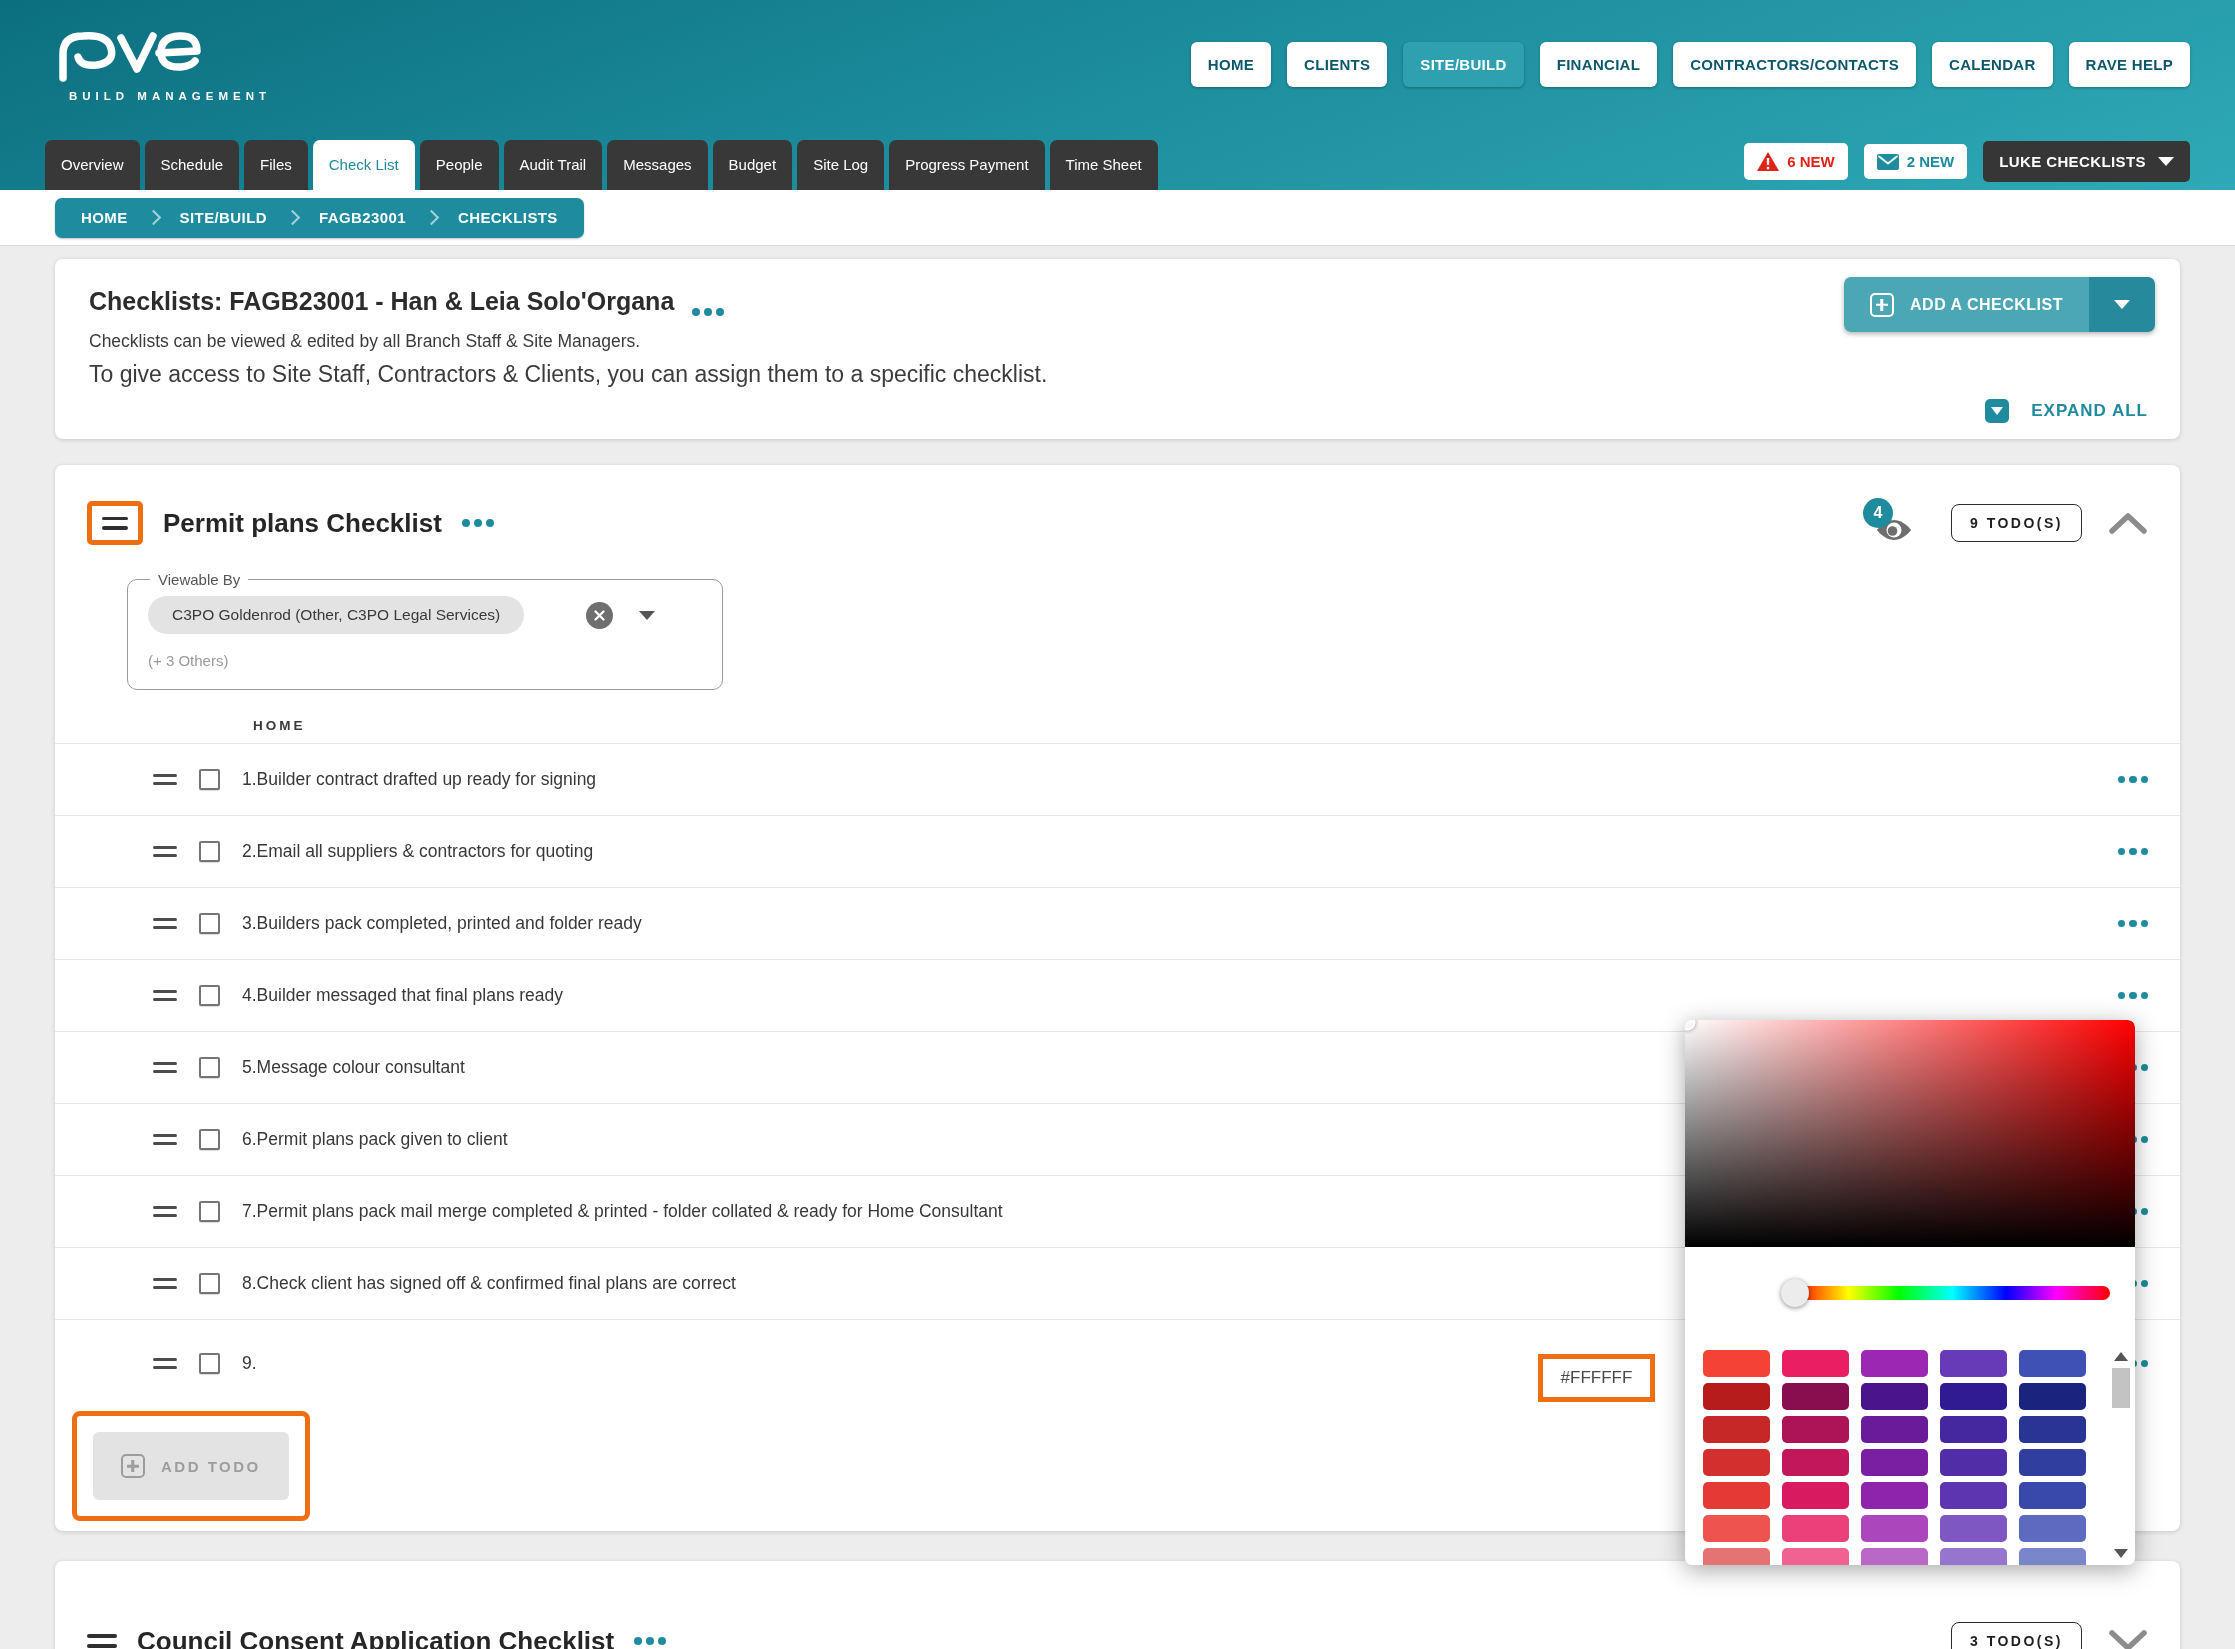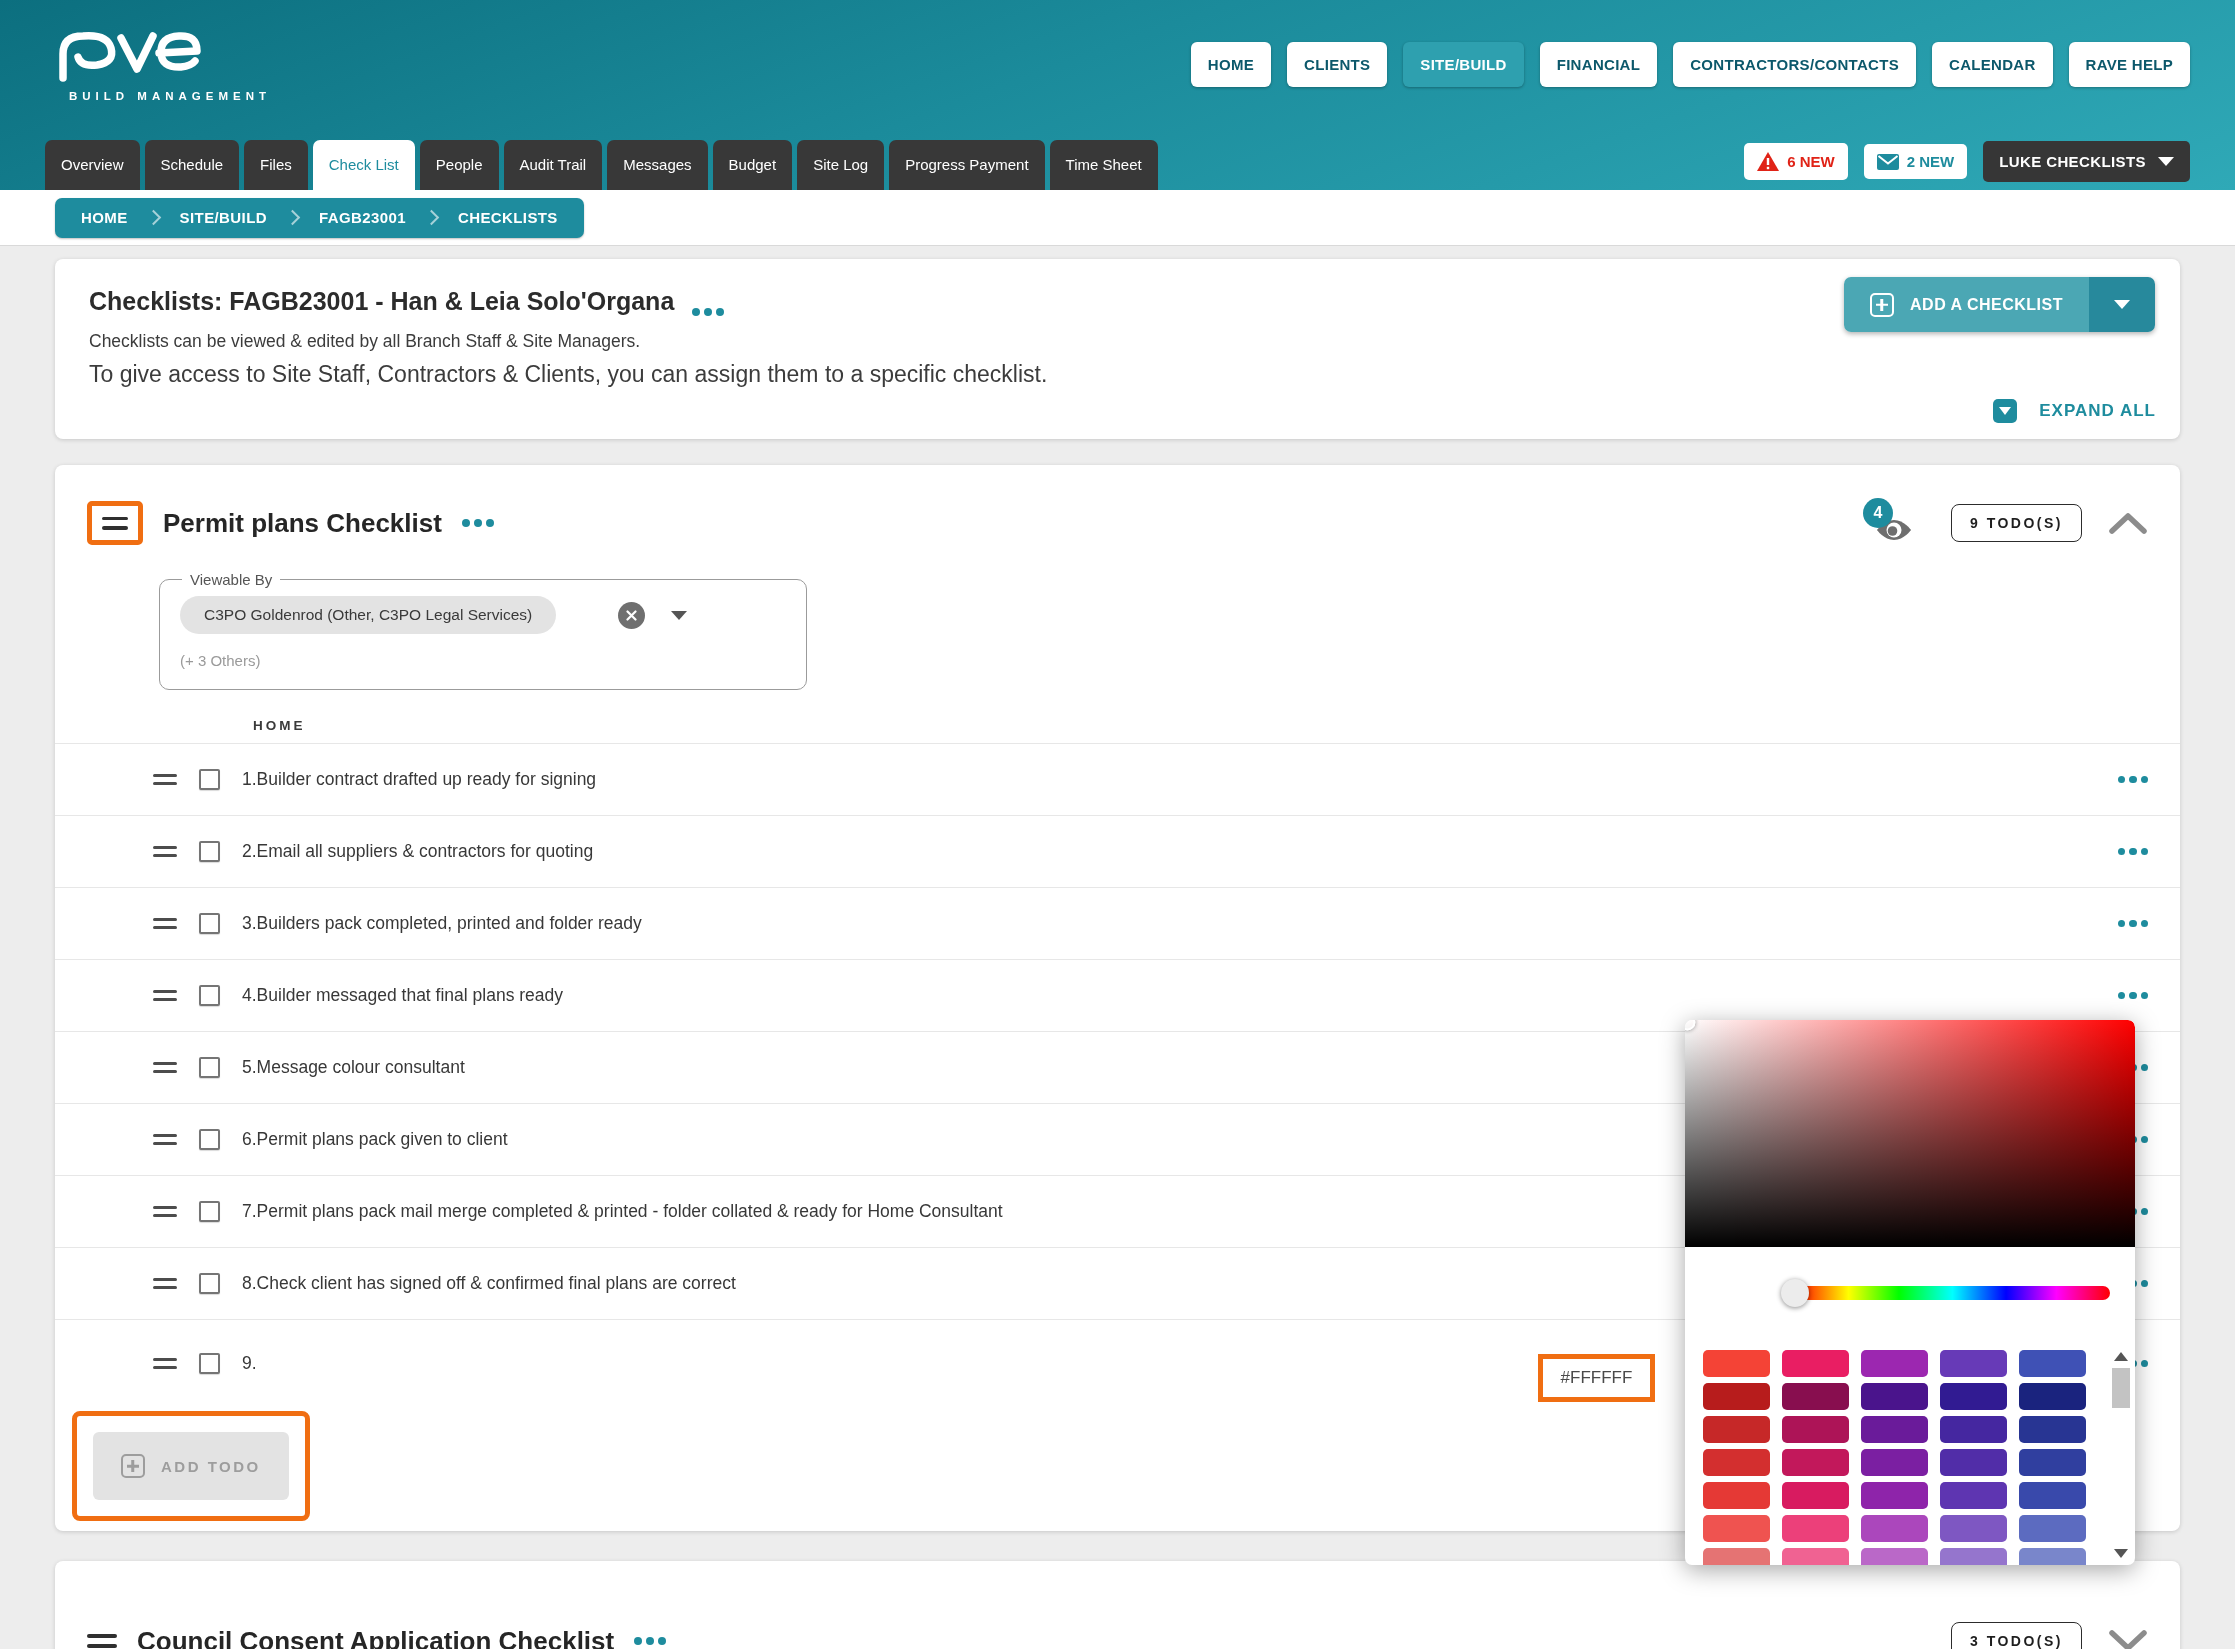--- a/index.html
+++ b/index.html
@@ -36,38 +36,38 @@
   .intro-desc{font-size:17.5px;color:#3c3c3c;margin-top:15px}
   .intro-desc2{font-size:23px;color:#3c3c3c;margin-top:9px}
   .dots{display:flex;gap:4px;cursor:pointer}
   .dots i{width:8px;height:8px;border-radius:50%;background:#1e8c9e;display:block}
   .add-btn{position:absolute;top:18px;right:25px;display:flex;height:55px;border-radius:7px;overflow:hidden;box-shadow:0 2px 5px rgba(0,0,0,.3);cursor:pointer;border:none;padding:0;background:none;font-family:inherit}
   .add-btn-main{background:#4ba7b4;color:#fff;display:flex;align-items:center;gap:16px;padding:0 26px;font-weight:bold;font-size:16px;letter-spacing:.5px}
   .add-btn-caret{background:#27899c;width:66px;display:flex;align-items:center;justify-content:center}
   .plus-sq{width:24px;height:24px;border:2.5px solid currentColor;border-radius:5px;position:relative;flex:none}
   .plus-sq::before,.plus-sq::after{content:"";position:absolute;left:50%;top:50%;width:12px;height:2.5px;background:currentColor;transform:translate(-50%,-50%)}
   .plus-sq::after{transform:translate(-50%,-50%) rotate(90deg)}
-  .expand-all{position:absolute;right:24px;bottom:16px;display:flex;align-items:center;gap:22px;color:#1e8c9e;font-weight:bold;font-size:17px;letter-spacing:1px;background:none;border:none;font-family:inherit;cursor:pointer}
+  .expand-all{position:absolute;right:32px;bottom:16px;display:flex;align-items:center;gap:22px;color:#1e8c9e;font-weight:bold;font-size:17px;letter-spacing:1px;background:none;border:none;font-family:inherit;cursor:pointer}
   .expand-icon{width:24px;height:24px;background:#1e8c9e;border-radius:5px;display:flex;align-items:center;justify-content:center}
   .expand-icon .caret{border-left-width:6px;border-right-width:6px;border-top-width:8px}
   
   .permit-card{height:1066px;position:relative;padding-top:36px;margin-bottom:30px}
   .check-header{display:flex;align-items:center;padding:0 32px;gap:20px}
   .handle-framed{border:5px solid #f06e12;border-radius:5px;width:56px;height:44px;display:flex;flex-direction:column;align-items:center;justify-content:center;gap:6px;cursor:grab;background:#fff}
   .handle-framed i{width:26px;height:3.5px;background:#2f2f2f;border-radius:2px;display:block}
   .handle-lg{display:flex;flex-direction:column;gap:6px;cursor:grab}
   .handle-lg i{width:30px;height:4px;background:#2f2f2f;border-radius:2px;display:block}
   .check-title{font-size:26px;font-weight:bold;color:#262626}
   .header-right{margin-left:auto;display:flex;align-items:center;gap:26px}
   .eye-wrap{position:relative;width:50px;height:42px;margin-right:12px}
   .eye-wrap svg{position:absolute;right:0;bottom:0}
   .badge{position:absolute;top:-4px;left:0;width:30px;height:30px;border-radius:50%;background:#1e8c9e;color:#fff;font-weight:bold;font-size:16px;display:flex;align-items:center;justify-content:center;z-index:2}
   .count-pill{border:1.5px solid #2c2c2c;border-radius:8px;padding:10px 18px;font-size:14px;font-weight:bold;letter-spacing:2.5px;color:#1e1e1e;background:#fff;font-family:inherit;cursor:pointer}
   .chev-btn{background:none;border:none;cursor:pointer;padding:0;display:flex}
-  .viewable{margin:26px 0 0 104px;width:648px;border:1.5px solid #9b9b9b;border-radius:10px;padding:2px 20px 20px}
+  .viewable{margin:26px 0 0 72px;width:596px;border:1.5px solid #9b9b9b;border-radius:10px;padding:2px 20px 20px}
   .viewable legend{font-size:15px;color:#555;padding:0 8px;margin-left:2px}
   .chip-row{display:flex;align-items:center;margin-top:6px}
   .chip{background:#e3e3e3;border-radius:19px;padding:10px 24px;font-size:15.5px;color:#3a3a3a}
   .chip-x{width:27px;height:27px;border-radius:50%;background:#6f6f6f;margin-left:62px;display:flex;align-items:center;justify-content:center;border:none;cursor:pointer;flex:none}
   .select-caret{margin-left:26px;width:0;height:0;border-left:8px solid transparent;border-right:8px solid transparent;border-top:9px solid #555;cursor:pointer}
   .others{margin-top:18px;font-size:15px;color:#9a9a9a}
   .todos-header{margin:28px 0 10px 198px;font-size:13.5px;font-weight:bold;letter-spacing:3px;color:#3a3a3a}
   .todo-row{display:flex;align-items:center;height:72px;padding:0 32px 0 98px;border-top:1px solid #e7e7e7}
   .todo-row:last-of-type{height:88px}
   .drag-sm{display:flex;flex-direction:column;gap:5px;margin-right:22px;cursor:grab}

